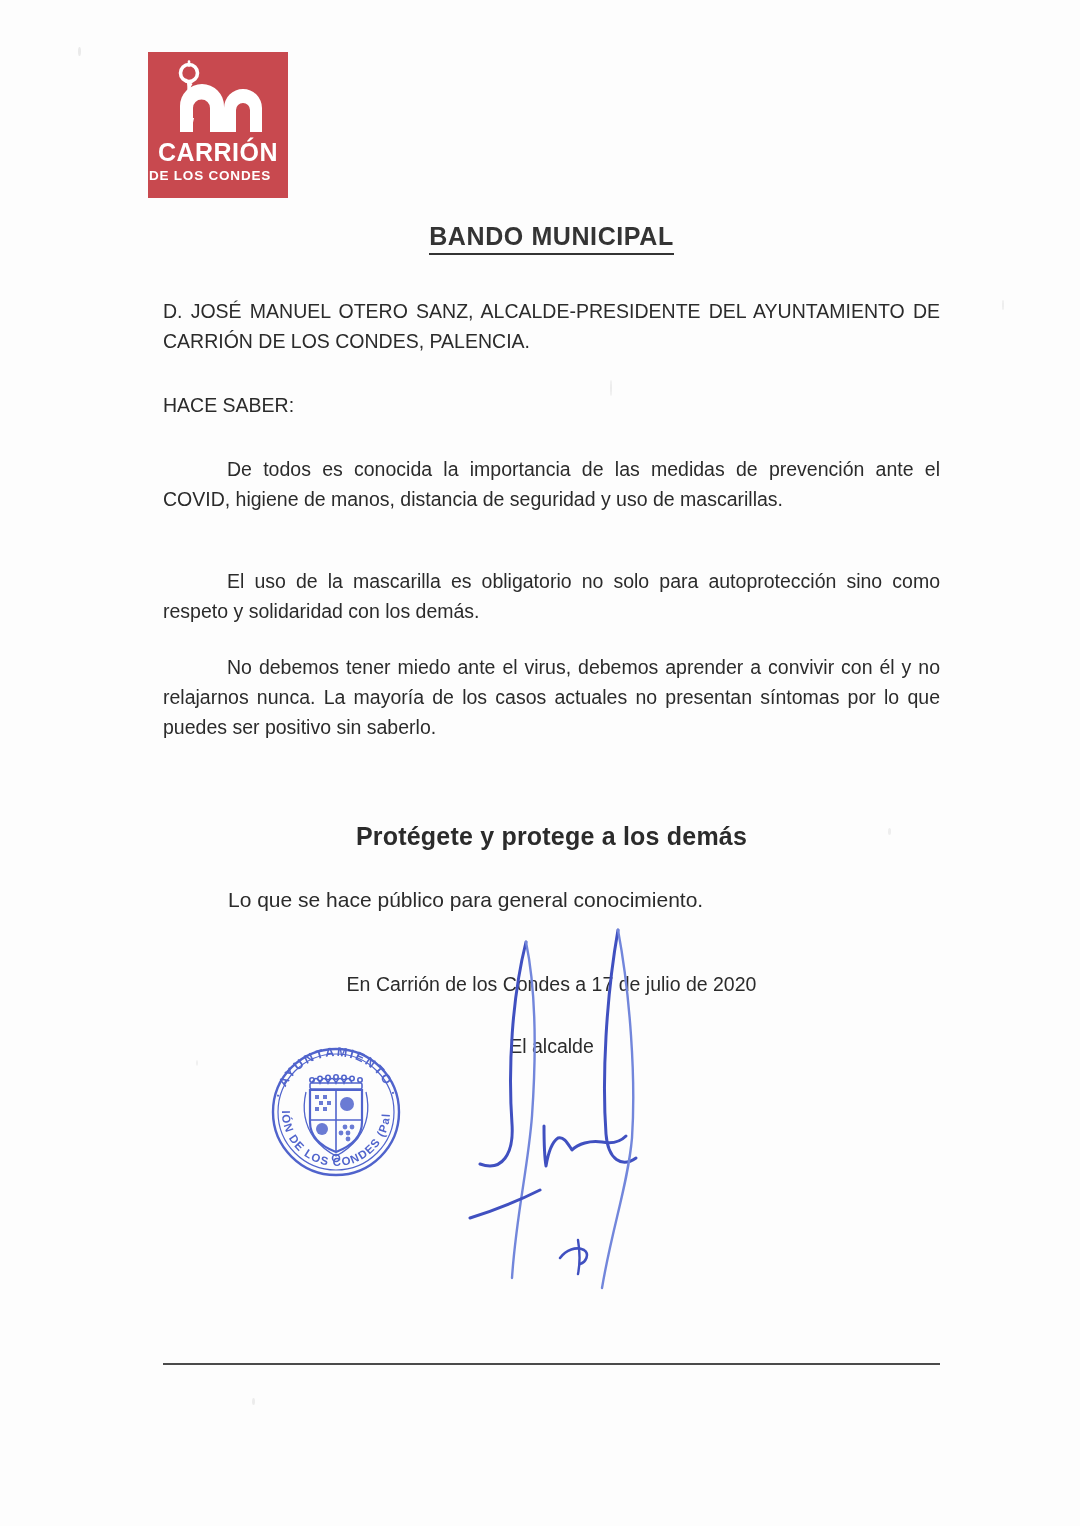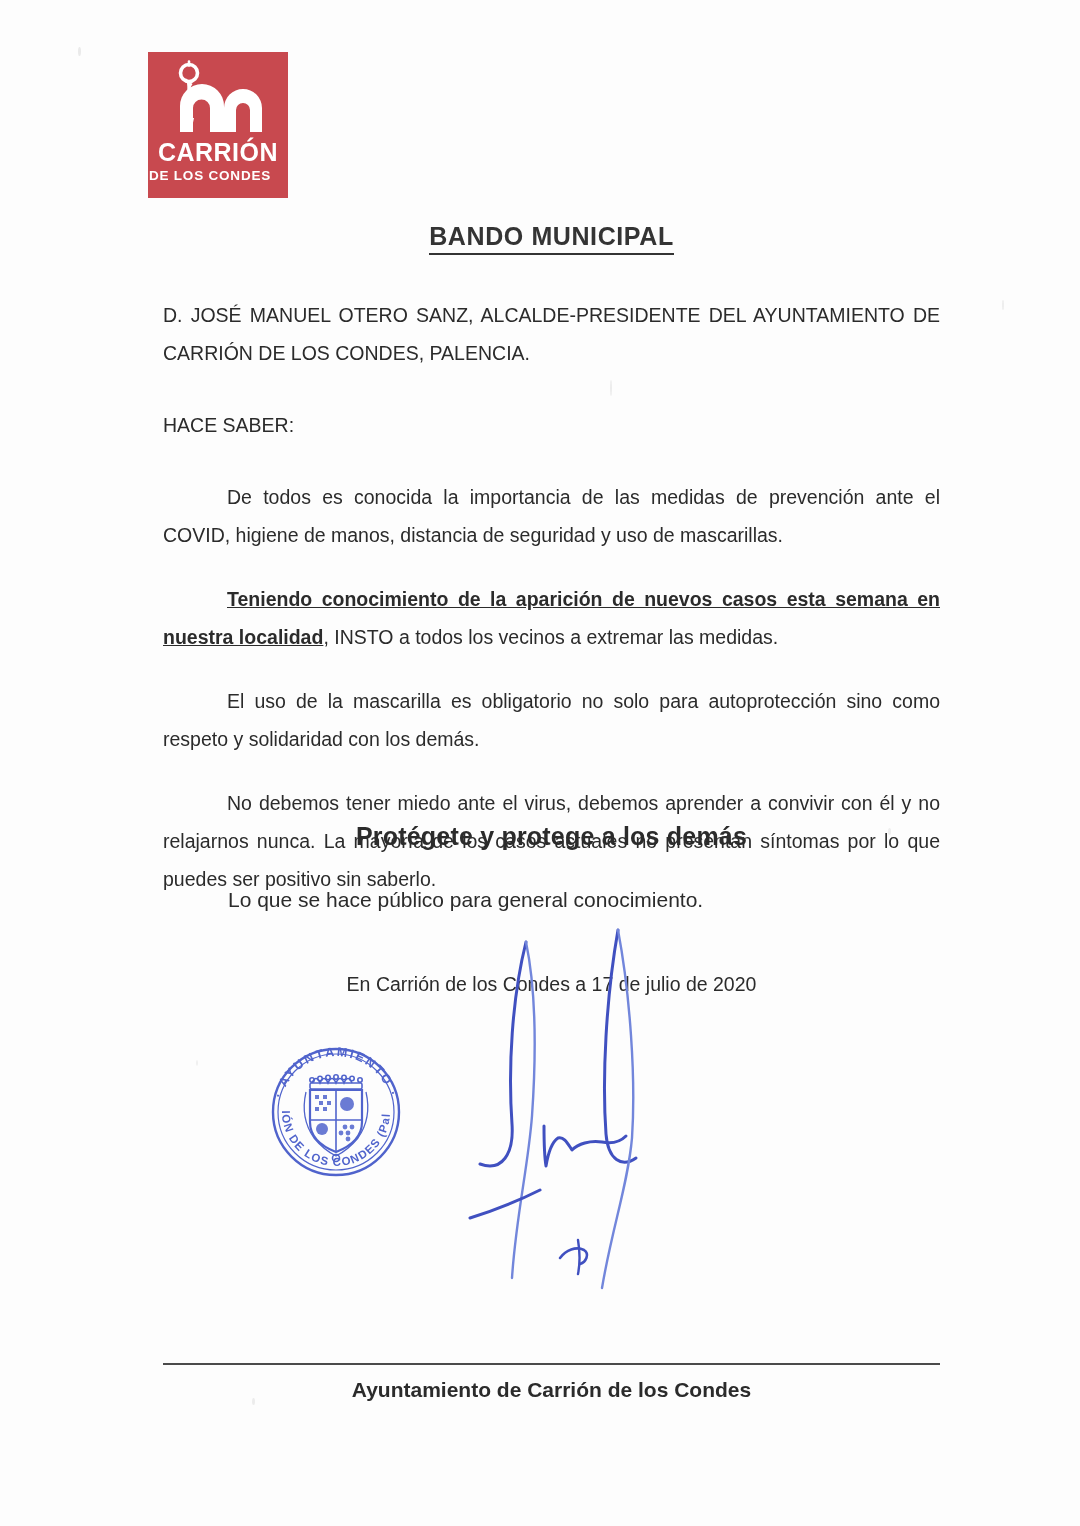--- a/index.html
+++ b/index.html
@@ -87,21 +87,21 @@
 
   
   .body-area {
     position: absolute;
     left: 163px;
     top: 296px;
     width: 777px;
   }
   p.para {
     font-size: 19.5px;
-    line-height: 38px;
+    line-height: 30px;
     text-align: justify;
     text-justify: inter-word;
     color: #2b2b2b;
     margin: 0;
   }
   p.para.justified { text-align: justify; }
   p.para.left { text-align: left; }
   .indent { display: inline-block; width: 64px; }
   .b { font-weight: normal; }
   .bu { font-weight: bold; text-decoration: underline; }
@@ -253,37 +253,37 @@
     <div class="gap-md"></div>
 
     <p class="para left">HACE SABER:</p>
 
     <div class="gap-md"></div>
 
     <p class="para justified"><span class="indent"></span><span>De todos es conocida la importancia de las medidas de prevención ante el COVID, </span><span class="b">higiene de manos, distancia de seguridad y  uso de mascarillas.</span></p>
 
     <div class="gap-sm"></div>
 
-    <p class="para justified"><span class="indent"></span><span class="bu">Teniendo conocimiento de la aparición de nuevos casos esta semana en nuestra localidad</span><span class="b">, INSTO a todos los vecinos a extremar las medidas.</span></p>
 
     <div class="gap-sm"></div>
 
     <p class="para justified"><span class="indent"></span><span>El uso de la mascarilla es obligatorio no solo para autoprotección sino como respeto y solidaridad con los demás.</span></p>
 
     <div class="gap-sm"></div>
 
     <p class="para justified"><span class="indent"></span><span>No debemos tener miedo ante el virus, debemos aprender a convivir con él y </span><span class="b">no relajarnos nunca</span><span>. La mayoría de los casos actuales no presentan síntomas por lo que puedes ser positivo sin saberlo.</span></p>
 
   </div>
 
   <div class="slogan">Protégete y protege a los demás</div>
 
   <div class="public-note">Lo que se hace público para general conocimiento.</div>
 
   <div class="sig-date">En Carrión de los Condes a 17 de julio de 2020</div>
+  <div class="sig-role">El alcalde</div>
 
   <svg class="stamp" viewBox="0 0 148 148">
     <defs>
       <path id="arcTop" d="M 18 74 A 56 56 0 0 1 130 74"></path>
       <path id="arcBottom" d="M 20 74 A 54 54 0 0 0 128 74"></path>
     </defs>
     <circle cx="74" cy="74" r="63" fill="none" stroke="#4257C8" stroke-width="2.4"></circle>
     <circle cx="74" cy="74" r="58" fill="none" stroke="#4257C8" stroke-width="1.2"></circle>
     <text font-family="Liberation Sans, sans-serif" font-size="12.5" font-weight="bold" fill="#4257C8" letter-spacing="2.2">
       <textPath href="#arcTop" startOffset="50%" text-anchor="middle">· AYUNTAMIENTO ·</textPath>
@@ -342,21 +342,20 @@
       <path d="M104 198 C 104 212, 104 226, 106 238 C 108 226, 112 214, 118 210 C 124 208, 128 216, 132 222 C 138 216, 150 212, 162 214 C 172 216, 180 214, 186 208" stroke-width="3"></path>
 
       <path d="M30 290 C 56 282, 80 272, 100 262" stroke-width="3"></path>
 
       <path d="M120 330 C 126 322, 136 318, 144 322 C 150 326, 146 334, 140 336" stroke-width="2.6"></path>
       <path d="M138 312 C 140 324, 140 336, 138 346" stroke-width="2.4"></path>
     </g>
   </svg>
 
   <div class="footer-rule"></div>
-  <div class="footer-title">Ayuntamiento de Carrión de los Condes</div>
 
   <div class="speck" style="left:78px; top:47px; width:3px; height:9px; opacity:.5;"></div>
   <div class="speck" style="left:610px; top:380px; width:2px; height:16px; opacity:.45;"></div>
   <div class="speck" style="left:1002px; top:300px; width:2px; height:10px; opacity:.4;"></div>
   <div class="speck" style="left:888px; top:828px; width:3px; height:7px; opacity:.4;"></div>
   <div class="speck" style="left:252px; top:1398px; width:3px; height:7px; opacity:.45;"></div>
   <div class="speck" style="left:196px; top:1060px; width:2px; height:6px; opacity:.35;"></div>
 
 </div>
 

